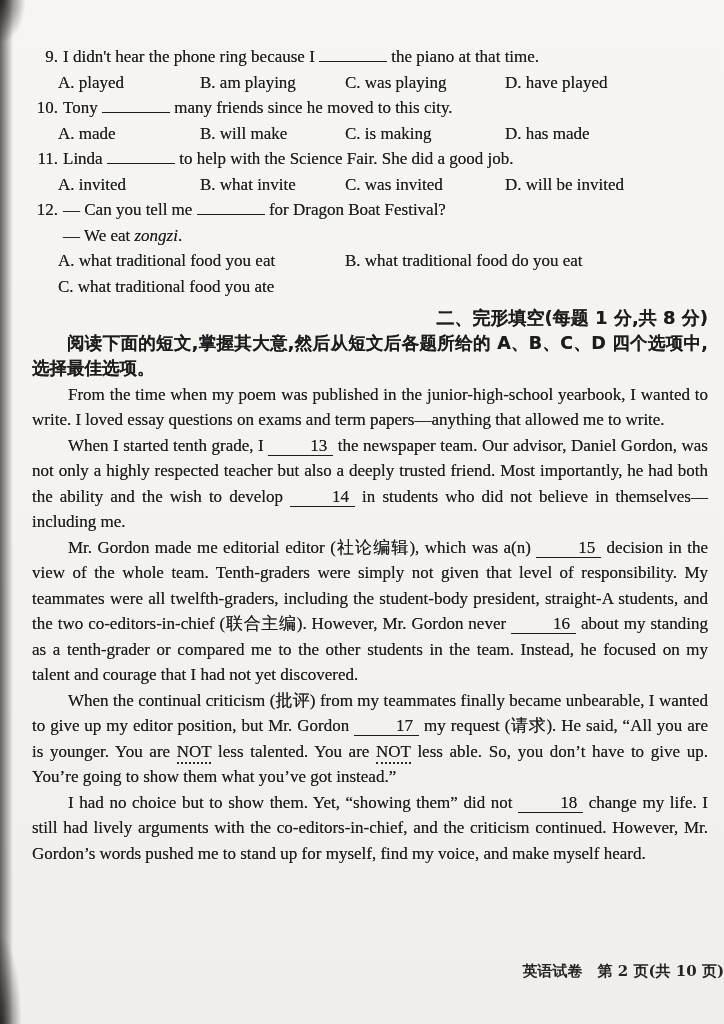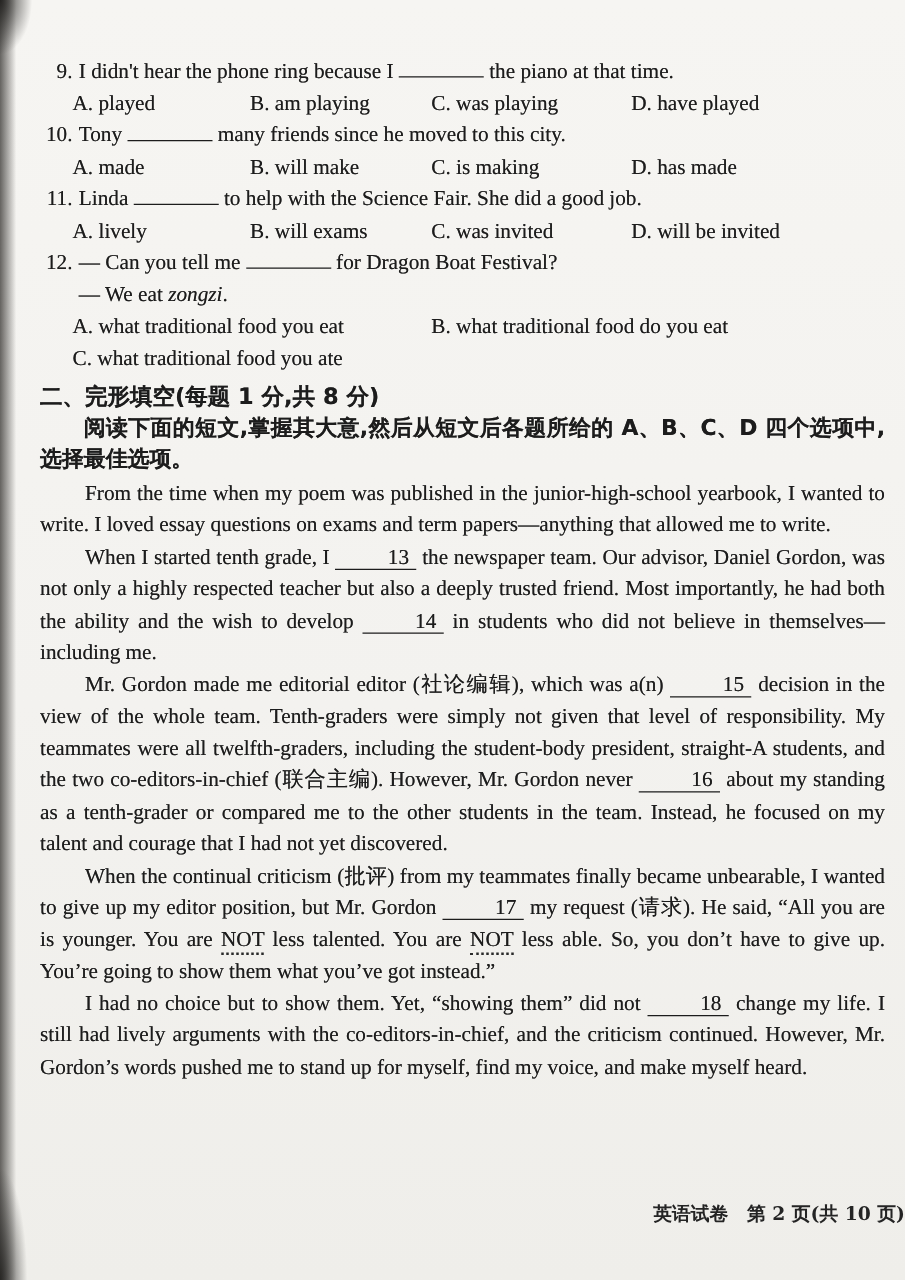--- a/index.html
+++ b/index.html
@@ -32,21 +32,21 @@
   .opt{white-space:nowrap;}
   .blank{display:inline-block;width:68px;height:15px;
     border-bottom:1.4px solid #1c1c1c;vertical-align:baseline;}
   .cloze-blank{display:inline-block;min-width:40px;padding:0 6px;text-align:center;
     border-bottom:1.4px solid #1c1c1c;line-height:19px;height:19px;}
   .it{font-style:italic;}
   .em-not{border-bottom:2px dotted #2a2a2a;padding-bottom:1px;}
   
   .cloze-heading{
     font-family:"DejaVu Sans","Liberation Sans",sans-serif;
-    font-weight:bold;font-size:18px;margin-top:6px;
+    font-weight:bold;font-size:18px;margin-top:6px;text-align:right;
   }
   .cloze-instructions{
     font-family:"DejaVu Sans","Liberation Sans",sans-serif;
     font-weight:bold;font-size:17.5px;
     text-indent:35px;text-align:justify;
   }
   .para{margin:0;text-indent:36px;text-align:justify;}
   .footer{
     position:absolute;left:0;right:0;top:962px;
     text-align:right;font-size:15px;font-weight:bold;
@@ -78,22 +78,22 @@
           <div class="opts opts-four">
             <span class="opt">A. made</span>
             <span class="opt">B. will make</span>
             <span class="opt">C. is making</span>
             <span class="opt">D. has made</span>
           </div>
         </div>
         <div class="question">
           <div class="q-stem"><span class="qnum">11.</span><span>Linda </span><span class="blank"></span><span> to help with the Science Fair. She did a good job.</span></div>
           <div class="opts opts-four">
-            <span class="opt">A. lively</span>
-            <span class="opt">B. will exams</span>
+            <span class="opt">A. invited</span>
+            <span class="opt">B. what invite</span>
             <span class="opt">C. was invited</span>
             <span class="opt">D. will be invited</span>
           </div>
         </div>
         <div class="question">
           <div class="q-stem"><span class="qnum">12.</span><span>— Can you tell me </span><span class="blank"></span><span> for Dragon Boat Festival?</span></div>
           <div class="q-stem"><span class="qnum"></span><span>— We eat </span><span class="it">zongzi</span><span>.</span></div>
           <div class="opts opts-two">
             <span class="opt">A. what traditional food you eat</span>
             <span class="opt">B. what traditional food do you eat</span>

